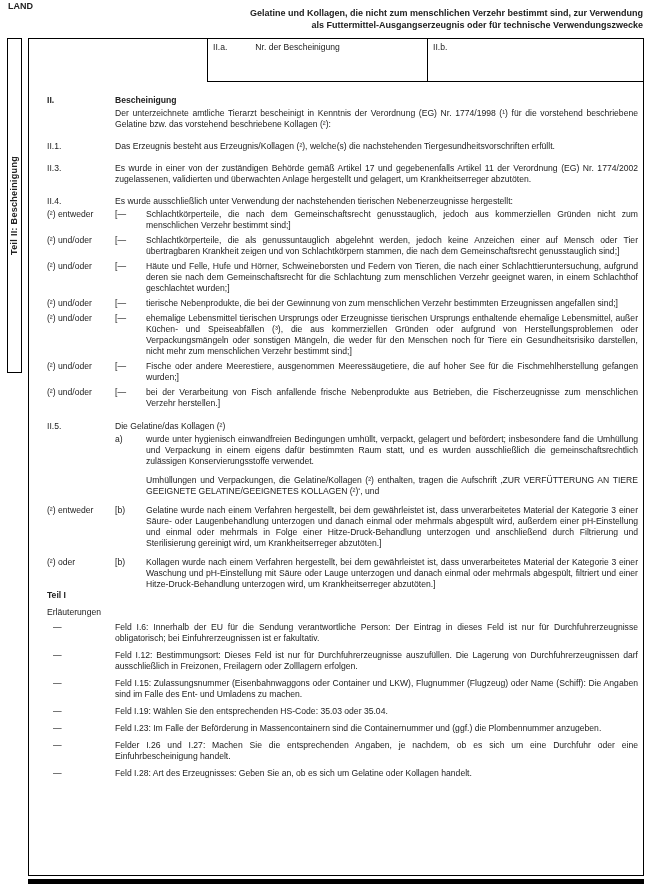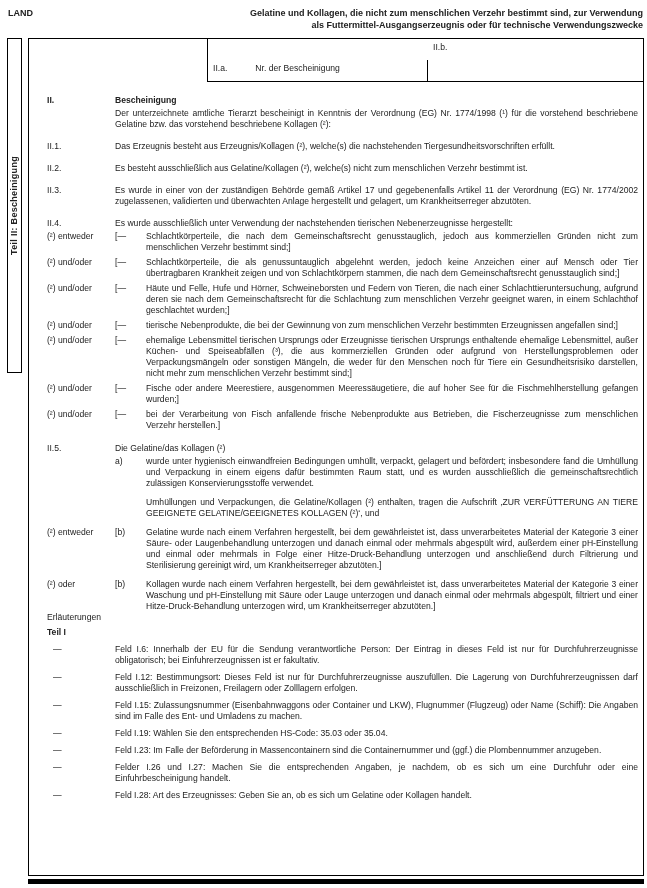--- a/index.html
+++ b/index.html
@@ -7,21 +7,21 @@
     position:relative; width:647px; height:888px; margin:0 auto;
     background:#ffffff; overflow:hidden;
     font-family:"Liberation Sans","DejaVu Sans",sans-serif;
     color:#222; font-size:8.6px; line-height:11px;
   }
   .bold { font-weight:bold; }
   .ital { }
   .just { text-align:justify; }
 
   
-  .land { position:absolute; left:8px; top:8px; font-weight:bold; font-size:9px; }
+  .land { position:absolute; left:8px; top:1px; font-weight:bold; font-size:9px; }
   .doc-title {
     position:absolute; right:4px; top:8px; width:440px;
     text-align:right; font-weight:bold; font-size:9px; line-height:11.5px;
   }
 
   
   .sidebar-box {
     position:absolute; left:7px; top:38px; width:15px; height:335px;
     border:1px solid #000; box-sizing:border-box;
     display:flex; align-items:center; justify-content:center;
@@ -35,21 +35,21 @@
   .main-box {
     position:absolute; left:28px; top:38px; width:616px; height:838px;
     border:1px solid #000; box-sizing:border-box;
   }
   .ref-table {
     position:absolute; top:0; left:178px; right:0; height:43px;
     border-left:1px solid #000; border-bottom:1px solid #000;
     display:flex; box-sizing:border-box;
   }
   .ref-cell-a { width:220px; border-right:1px solid #000; box-sizing:border-box;
-    padding:3px 5px; display:flex; gap:28px;margin-top:21px; }
+    padding:3px 5px; display:flex; gap:28px; }
   .ref-cell-b { flex:1; padding:3px 5px; }
 
   .content {
     position:absolute; top:43px; left:0; right:0; bottom:0;
     padding:13px 5px 0 10px; box-sizing:border-box; overflow:hidden;
   }
   .row { display:grid; grid-template-columns:68px 31px 1fr; align-items:start;padding-left:8px; }
   .span2 { grid-column:2 / 4; }
   .span3 { grid-column:1 / 4; }
   .colC  { grid-column:3 / 4; }
@@ -100,24 +100,20 @@
       <div class="row g11">
         <span class="lbl"></span>
         <span class="span2 just">Der unterzeichnete amtliche Tierarzt bescheinigt in Kenntnis der Verordnung (EG) Nr. 1774/1998 (¹) für die vorstehend beschriebene Gelatine bzw. das vorstehend beschriebene Kollagen (²):</span>
       </div>
 
       <div class="row g11">
         <span class="lbl">II.1.</span>
         <span class="span2 just">Das Erzeugnis besteht aus Erzeugnis/Kollagen (²), welche(s) die nachstehenden Tiergesundheitsvorschriften erfüllt.</span>
       </div>
       <div class="row g11">
-        <span class="lbl">II.2.</span>
-        <span class="span2 just">Es besteht ausschließlich aus Gelatine/Kollagen (²), welche(s) nicht zum menschlichen Verzehr bestimmt ist.</span>
-      </div>
-      <div class="row g11">
         <span class="lbl">II.3.</span>
         <span class="span2 just">Es wurde in einer von der zuständigen Behörde gemäß Artikel 17 und gegebenenfalls Artikel 11 der Verordnung (EG) Nr. 1774/2002 zugelassenen, validierten und überwachten Anlage hergestellt und gelagert, um Krankheitserreger abzutöten.</span>
       </div>
 
       <div class="row g2">
         <span class="lbl">II.4.</span>
         <span class="span2 just">Es wurde ausschließlich unter Verwendung der nachstehenden tierischen Nebenerzeugnisse hergestellt:</span>
       </div>
 
       <div class="row g4">
@@ -172,25 +168,25 @@
         <span class="lbl"><span>(²)</span> <span class="ital">entweder</span></span>
         <span>[b)</span>
         <span class="just">Gelatine wurde nach einem Verfahren hergestellt, bei dem gewährleistet ist, dass unverarbeitetes Material der Kategorie 3 einer Säure- oder Laugenbehandlung unterzogen und danach einmal oder mehrmals abgespült wird, außerdem einer pH-Einstellung und einmal oder mehrmals in Folge einer Hitze-Druck-Behandlung unterzogen und anschließend durch Filtrierung und Sterilisierung gereinigt wird, um Krankheitserreger abzutöten.]</span>
       </div>
       <div class="row g14">
         <span class="lbl"><span>(²)</span> <span class="ital">oder</span></span>
         <span>[b)</span>
         <span class="just">Kollagen wurde nach einem Verfahren hergestellt, bei dem gewährleistet ist, dass unverarbeitetes Material der Kategorie 3 einer Waschung und pH-Einstellung mit Säure oder Lauge unterzogen und danach einmal oder mehrmals abgespült, filtriert und einer Hitze-Druck-Behandlung unterzogen wird, um Krankheitserreger abzutöten.]</span>
       </div>
 
+      <div class="row g6">
+        <span class="span3 bold">Teil I</span>
+      </div>
       <div class="row g4">
         <span class="span3 ital">Erläuterungen</span>
-      </div>
-      <div class="row g6">
-        <span class="span3 bold">Teil I</span>
       </div>
 
       <div class="row g6">
         <span class="lbl dash-cell">—</span>
         <span class="span2 just">Feld I.6: Innerhalb der EU für die Sendung verantwortliche Person: Der Eintrag in dieses Feld ist nur für Durchfuhrerzeugnisse obligatorisch; bei Einfuhrerzeugnissen ist er fakultativ.</span>
       </div>
       <div class="row g6">
         <span class="lbl dash-cell">—</span>
         <span class="span2 just">Feld I.12: Bestimmungsort: Dieses Feld ist nur für Durchfuhrerzeugnisse auszufüllen. Die Lagerung von Durchfuhrerzeugnissen darf ausschließlich in Freizonen, Freilagern oder Zolllagern erfolgen.</span>
       </div>

